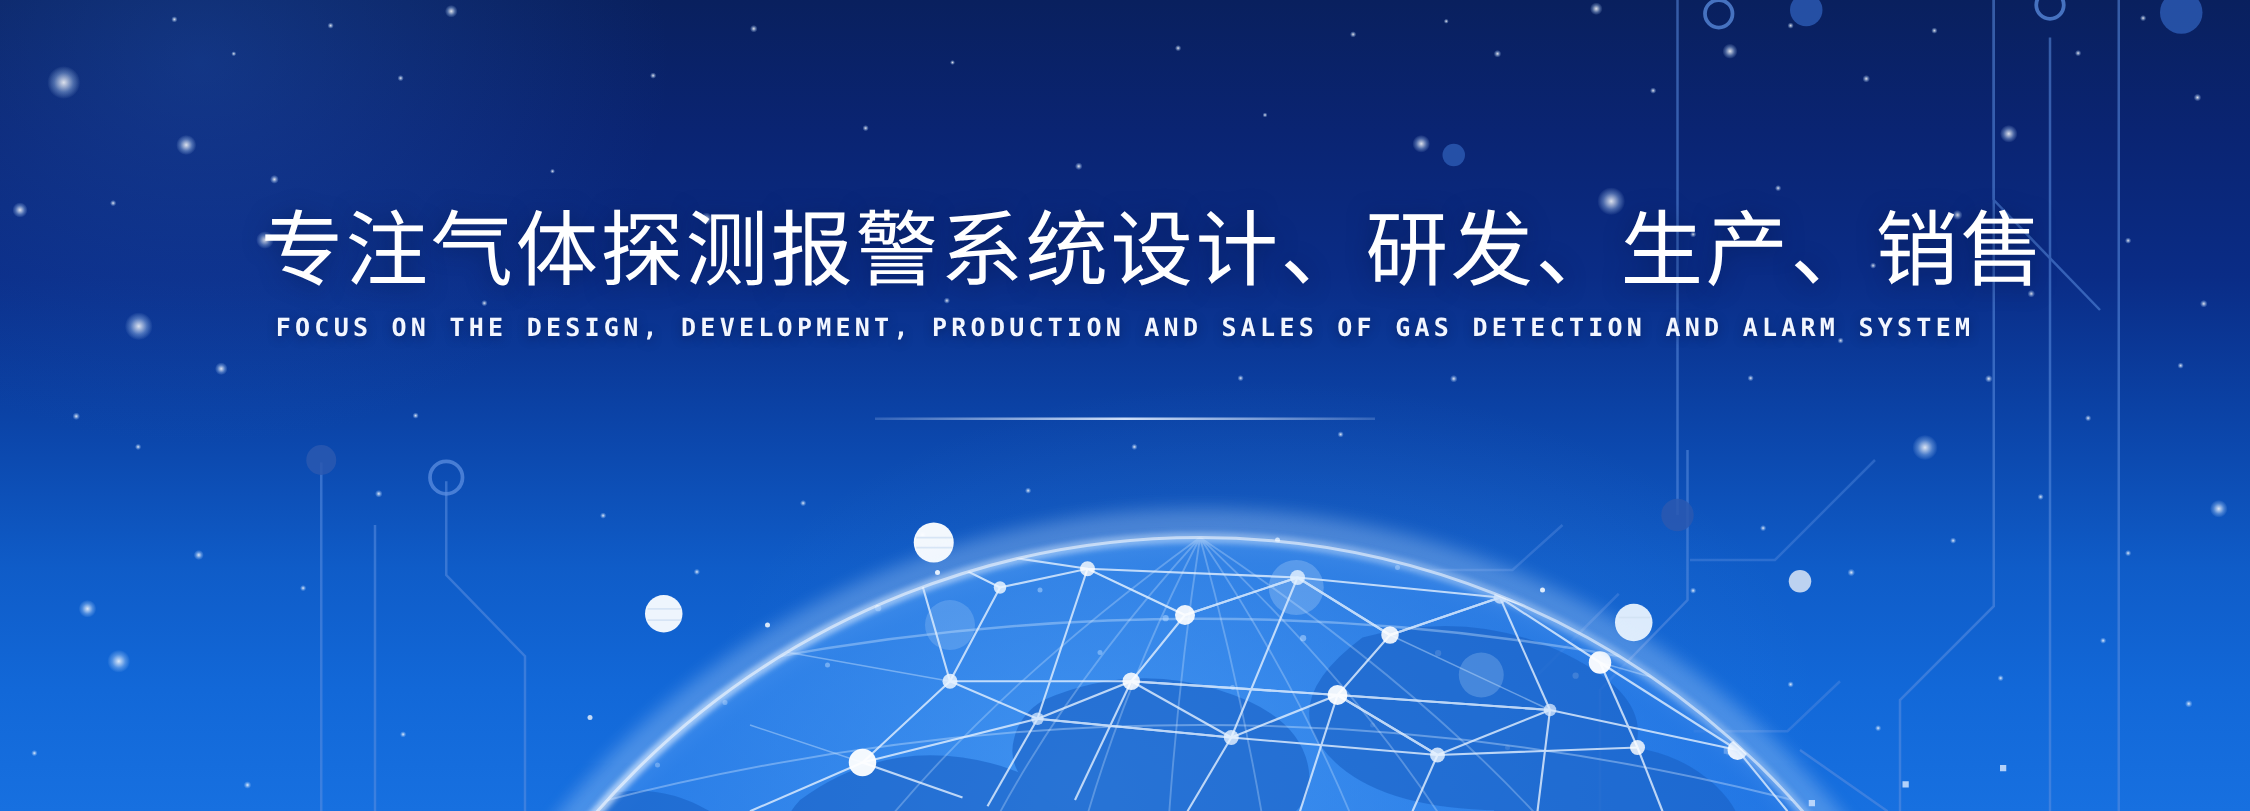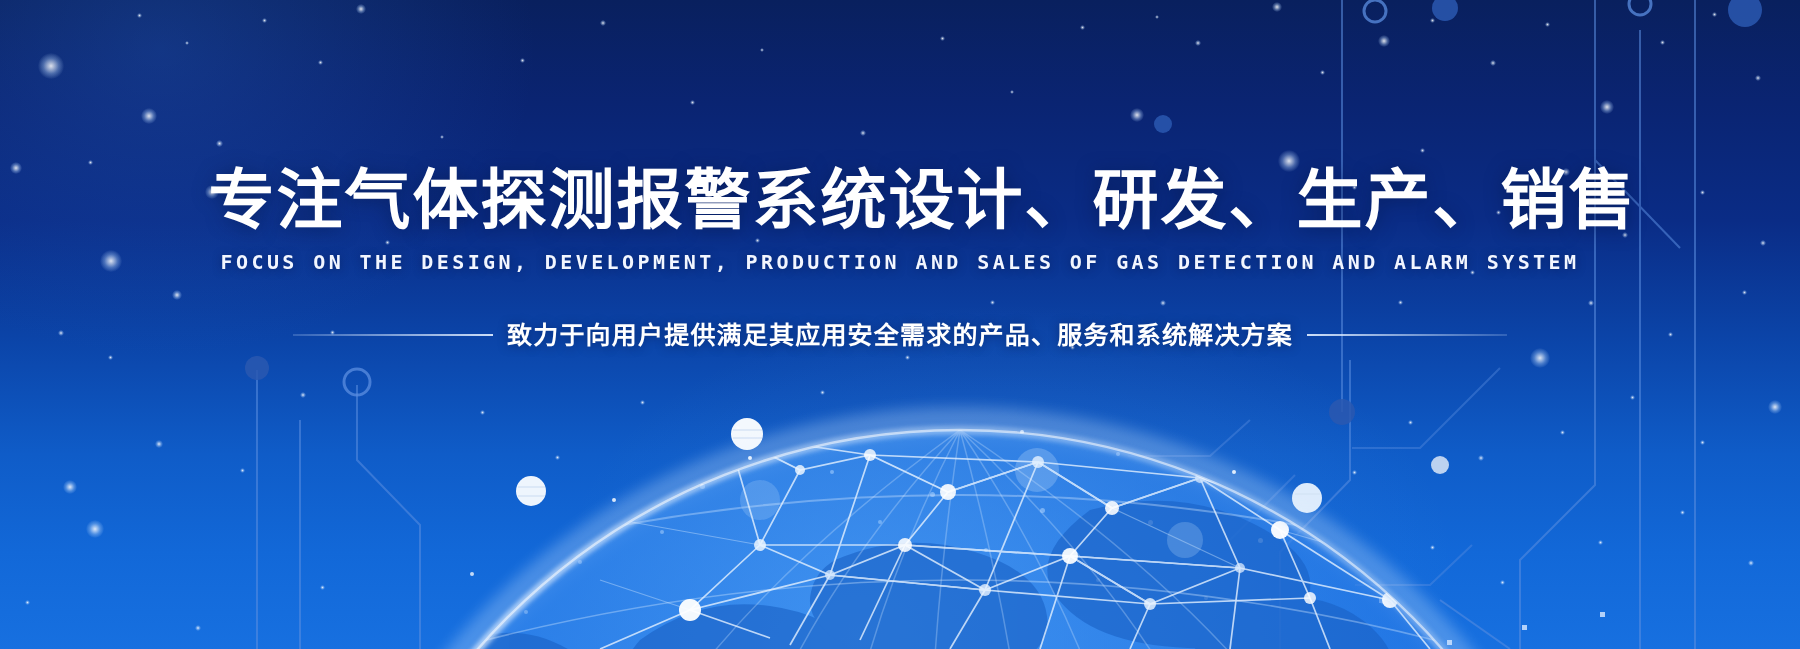--- a/index.html
+++ b/index.html
@@ -70,21 +70,21 @@
     width: 1800px;
     text-align: center;
     pointer-events: none;
   }
   .headline {
     position: absolute;
     top: 160px;
     left: 10px; right: 0;
     font-size: 66px;
     line-height: 80px;
-    font-weight: 700;
+    font-weight: 400;
     color: #ffffff;
     letter-spacing: 2px;
     text-shadow: 0 2px 18px rgba(5,22,70,.55);
     white-space: nowrap;
     margin-left: 35px;
   }
   .subline {
     position: absolute;
     top: 248px;
     left: 0; right: 0;
@@ -434,18 +434,17 @@
     </svg>
   </div>
 
   <div class="copy">
     <div class="headline">专注气体探测报警系统设计、研发、生产、销售</div>
 
     <div class="subline">FOCUS ON THE DESIGN, DEVELOPMENT, PRODUCTION AND SALES OF GAS DETECTION AND ALARM SYSTEM</div>
 
     <div class="tagline-row">
       <span class="rule left"></span>
-      <span class="tagline">致力于向用户提供满足其应用安全需求的产品、服务和系统解决方案</span>
       <span class="rule right"></span>
     </div>
   </div>
 
 </div>
 
 </body></html>

